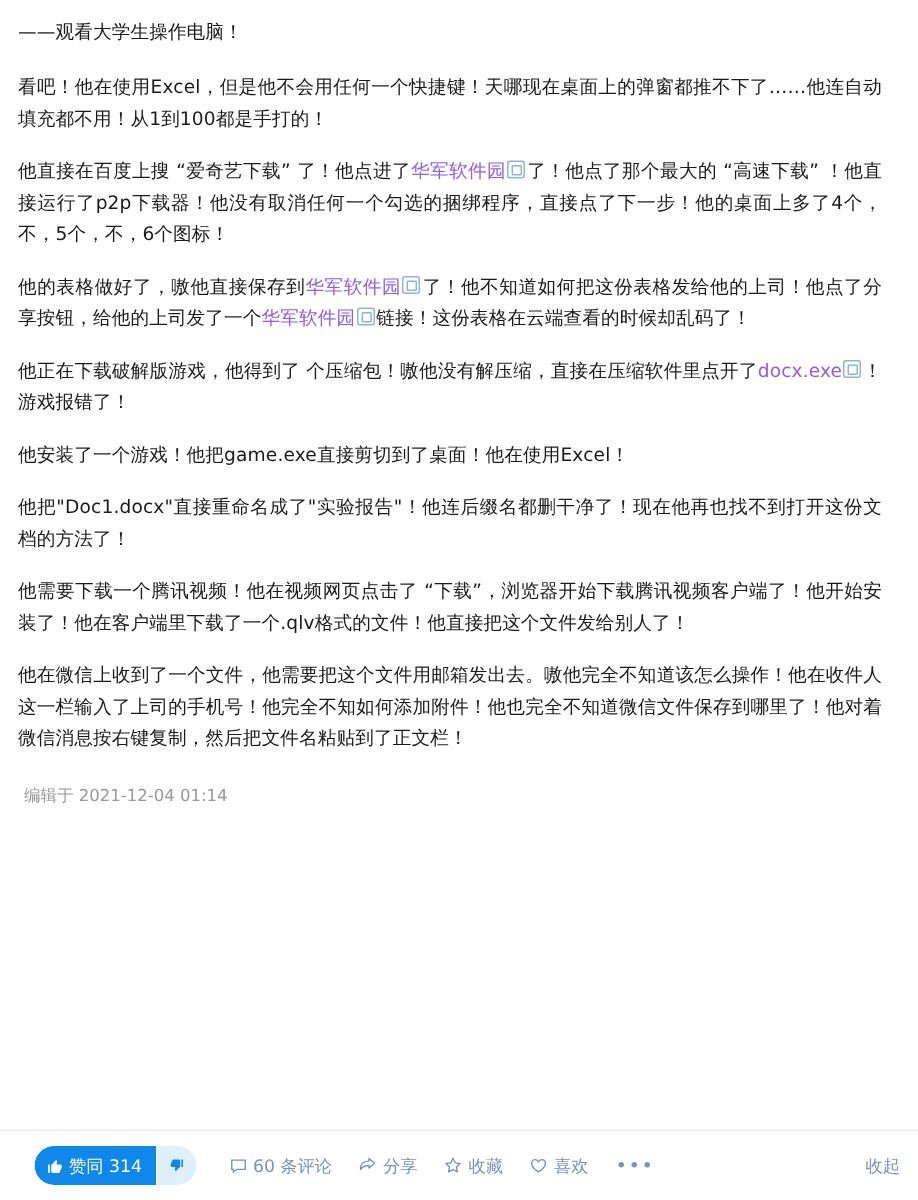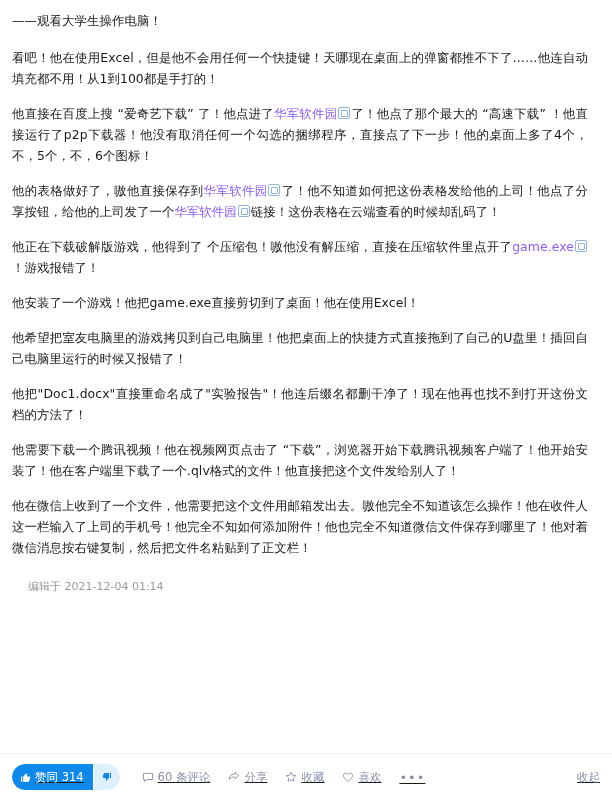--- a/index.html
+++ b/index.html
@@ -55,43 +55,42 @@
     left: 2px;
     top: 2px;
     width: 5px;
     height: 5px;
     border: 1px solid #8fb4d9;
     border-radius: 1px;
   }
   .edited {
     font-size: 11px;
     color: #999999;
-    margin: 20px 0 0 16px;
+    margin: 20px 0 0 4px;
     line-height: 18px;
   }
   .divider {
     position: absolute;
     left: 0;
     right: 0;
     bottom: 46px;
     height: 1px;
     background: #ededed;
   }
   .actionbar {
     position: absolute;
-    left: 0;
+    left: 11px;
     right: 0;
     bottom: 0;
     height: 46px;
     display: flex;
     align-items: center;
     padding: 0 12px;
     box-sizing: border-box;
     background: #ffffff;
-    text-decoration: underline;
   }
   .vote {
     display: flex;
     align-items: center;
     height: 26px;
     border-radius: 13px;
     overflow: hidden;
     flex: 0 0 auto;
   }
   .vote-up {
@@ -161,23 +160,22 @@
 </style>
 </head>
 <body>
 
 <div class="page">
   <div id="answer-body">
       <div class="para first">——观看大学生操作电脑！</div>
       <div class="para">看吧！他在使用Excel，但是他不会用任何一个快捷键！天哪现在桌面上的弹窗都推不下了……他连自动填充都不用！从1到100都是手打的！</div>
       <div class="para">他直接在百度上搜 “爱奇艺下载” 了！他点进了<span class="link">华军软件园</span><span class="link-badge"></span>了！他点了那个最大的 “高速下载” ！他直接运行了p2p下载器！他没有取消任何一个勾选的捆绑程序，直接点了下一步！他的桌面上多了4个，不，5个，不，6个图标！</div>
       <div class="para">他的表格做好了，嗷他直接保存到<span class="link">华军软件园</span><span class="link-badge"></span>了！他不知道如何把这份表格发给他的上司！他点了分享按钮，给他的上司发了一个<span class="link">华军软件园</span><span class="link-badge"></span>链接！这份表格在云端查看的时候却乱码了！</div>
-      <div class="para">他正在下载破解版游戏，他得到了 个压缩包！嗷他没有解压缩，直接在压缩软件里点开了<span class="link">game.exe</span><span class="link-badge"></span>！游戏报错了！</div>
+      <div class="para">他正在下载破解版游戏，他得到了 个压缩包！嗷他没有解压缩，直接在压缩软件里点开了<span class="link">docx.exe</span><span class="link-badge"></span>！游戏报错了！</div>
       <div class="para">他安装了一个游戏！他把game.exe直接剪切到了桌面！他在使用Excel！</div>
-      <div class="para">他希望把室友电脑里的游戏拷贝到自己电脑里！他把桌面上的快捷方式直接拖到了自己的U盘里！插回自己电脑里运行的时候又报错了！</div>
       <div class="para">他把"Doc1.docx"直接重命名成了"实验报告"！他连后缀名都删干净了！现在他再也找不到打开这份文档的方法了！</div>
       <div class="para">他需要下载一个腾讯视频！他在视频网页点击了 “下载”，浏览器开始下载腾讯视频客户端了！他开始安装了！他在客户端里下载了一个.qlv格式的文件！他直接把这个文件发给别人了！</div>
       <div class="para">他在微信上收到了一个文件，他需要把这个文件用邮箱发出去。嗷他完全不知道该怎么操作！他在收件人这一栏输入了上司的手机号！他完全不知如何添加附件！他也完全不知道微信文件保存到哪里了！他对着微信消息按右键复制，然后把文件名粘贴到了正文栏！</div>
     </div>
   <div class="edited">编辑于 2021-12-04 01:14</div>
 </div>
 
 <div class="divider"></div>
 
 <div class="actionbar">

